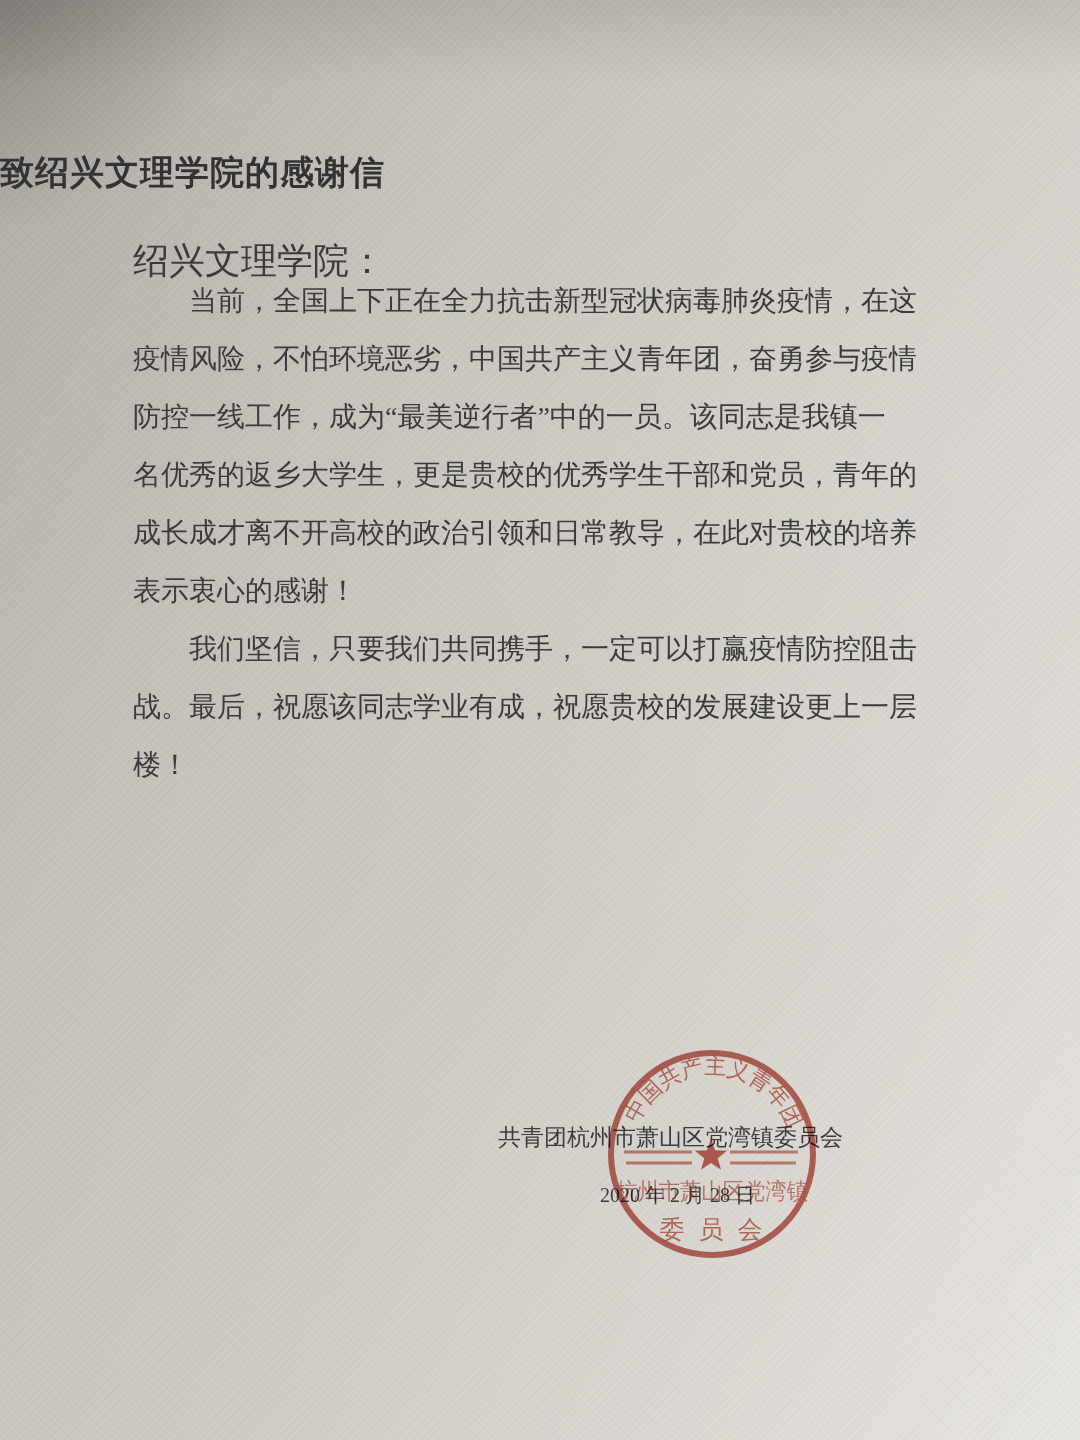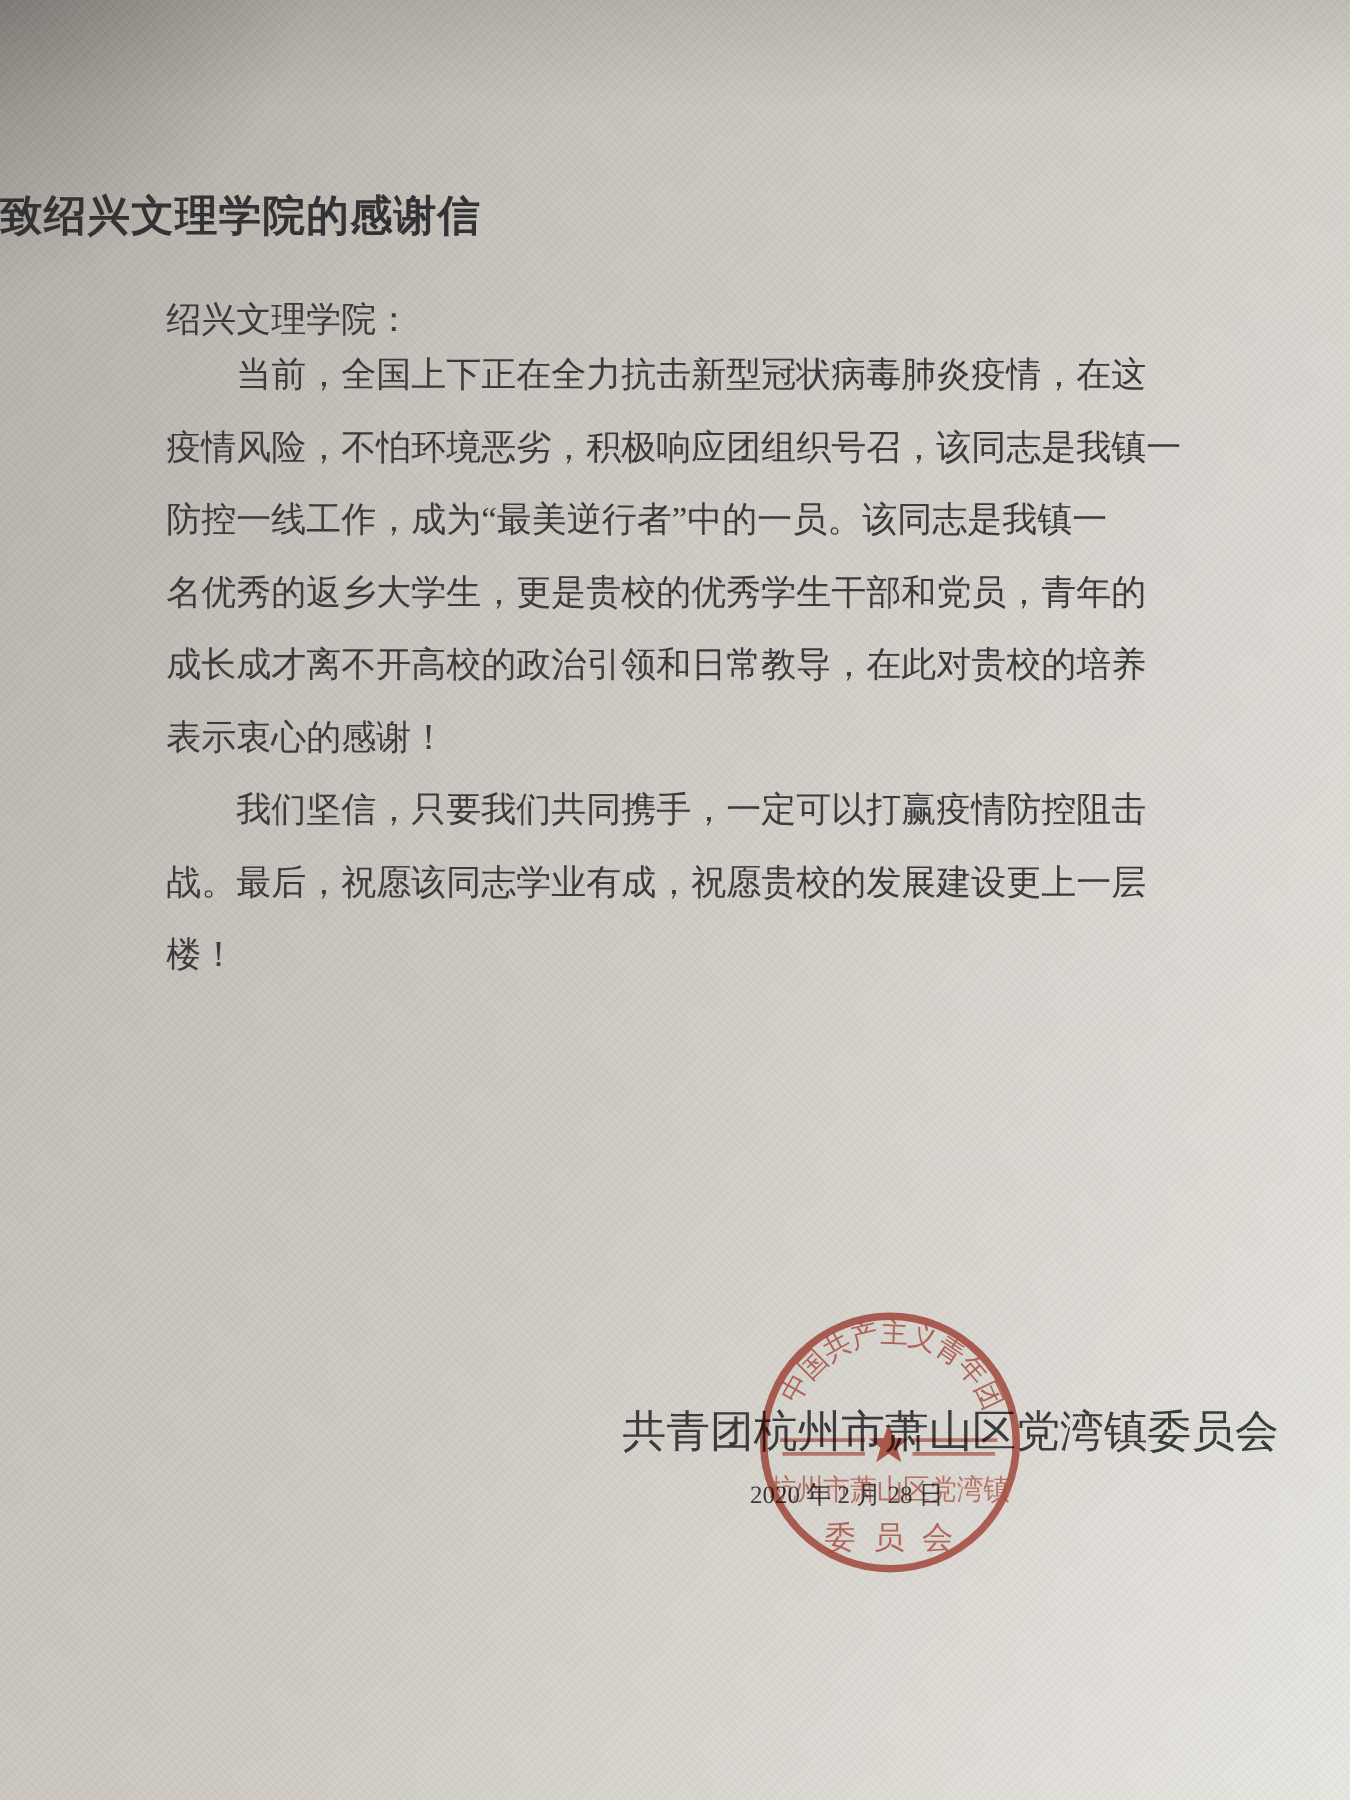--- a/index.html
+++ b/index.html
@@ -28,37 +28,37 @@
     top: 150px; left: 0; width: 1054px;
     text-align: left;
     font-family: "Liberation Sans", "DejaVu Sans", sans-serif;
     font-size: 34px; font-weight: 700;
     letter-spacing: 1px;
     color: #333235;
   }
   .salutation {
     position: absolute;
     top: 237px; left: 133px;
-    font-size: 28px;
+    font-size: 36px;
   }
   .body-text {
     position: absolute;
     top: 272px; left: 133px; width: 800px;
   }
   .text-line {
     height: 58px;
     line-height: 58px;
     font-size: 28px;
     white-space: pre;
   }
   .text-line.indent { padding-left: 56px; }
   .signature {
     position: absolute;
     top: 1122px; left: 498px;
-    font-size: 35px;
+    font-size: 23px;
   }
   .date {
     position: absolute;
     top: 1182px; left: 600px;
     font-size: 20px;
   }
   .seal {
     position: absolute;
     left: 580px; top: 1030px;
     width: 280px; height: 280px;
@@ -73,21 +73,21 @@
 
 <div class="photo">
   <div class="grain"></div>
 
   <div class="title">致绍兴文理学院的感谢信</div>
 
   <div class="salutation">绍兴文理学院：</div>
 
   <div class="body-text">
     <div class="text-line indent">当前，全国上下正在全力抗击新型冠状病毒肺炎疫情，在这</div>
-    <div class="text-line">疫情风险，不怕环境恶劣，积极响应团组织号召，该同志是我镇一</div>
+    <div class="text-line">疫情风险，不怕环境恶劣，中国共产主义青年团，奋勇参与疫情</div>
     <div class="text-line">防控一线工作，成为“最美逆行者”中的一员。该同志是我镇一</div>
     <div class="text-line">名优秀的返乡大学生，更是贵校的优秀学生干部和党员，青年的</div>
     <div class="text-line">成长成才离不开高校的政治引领和日常教导，在此对贵校的培养</div>
     <div class="text-line">表示衷心的感谢！</div>
     <div class="text-line indent">我们坚信，只要我们共同携手，一定可以打赢疫情防控阻击</div>
     <div class="text-line">战。最后，祝愿该同志学业有成，祝愿贵校的发展建设更上一层</div>
     <div class="text-line">楼！</div>
   </div>
 
   <div class="signature">共青团杭州市萧山区党湾镇委员会</div>

